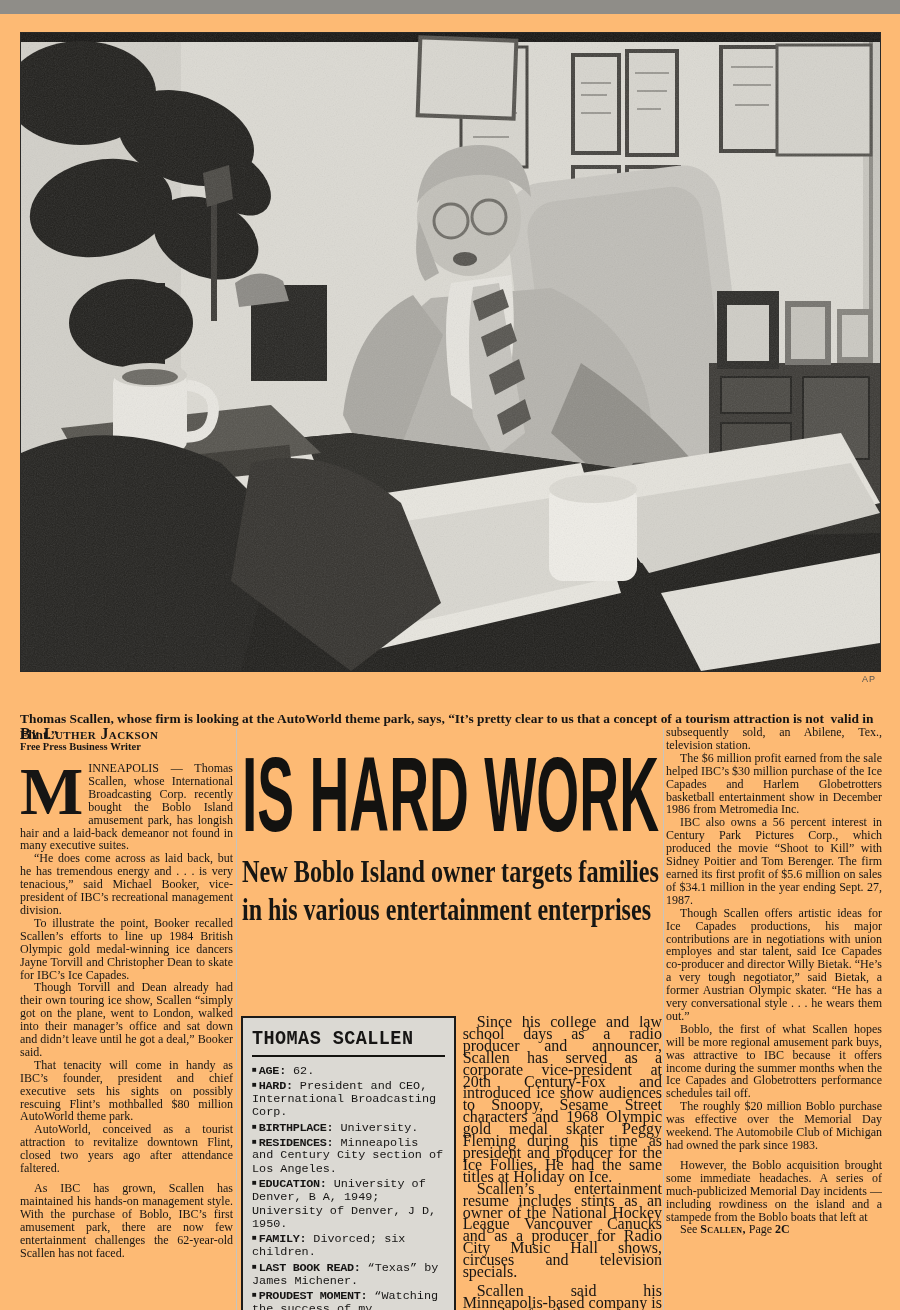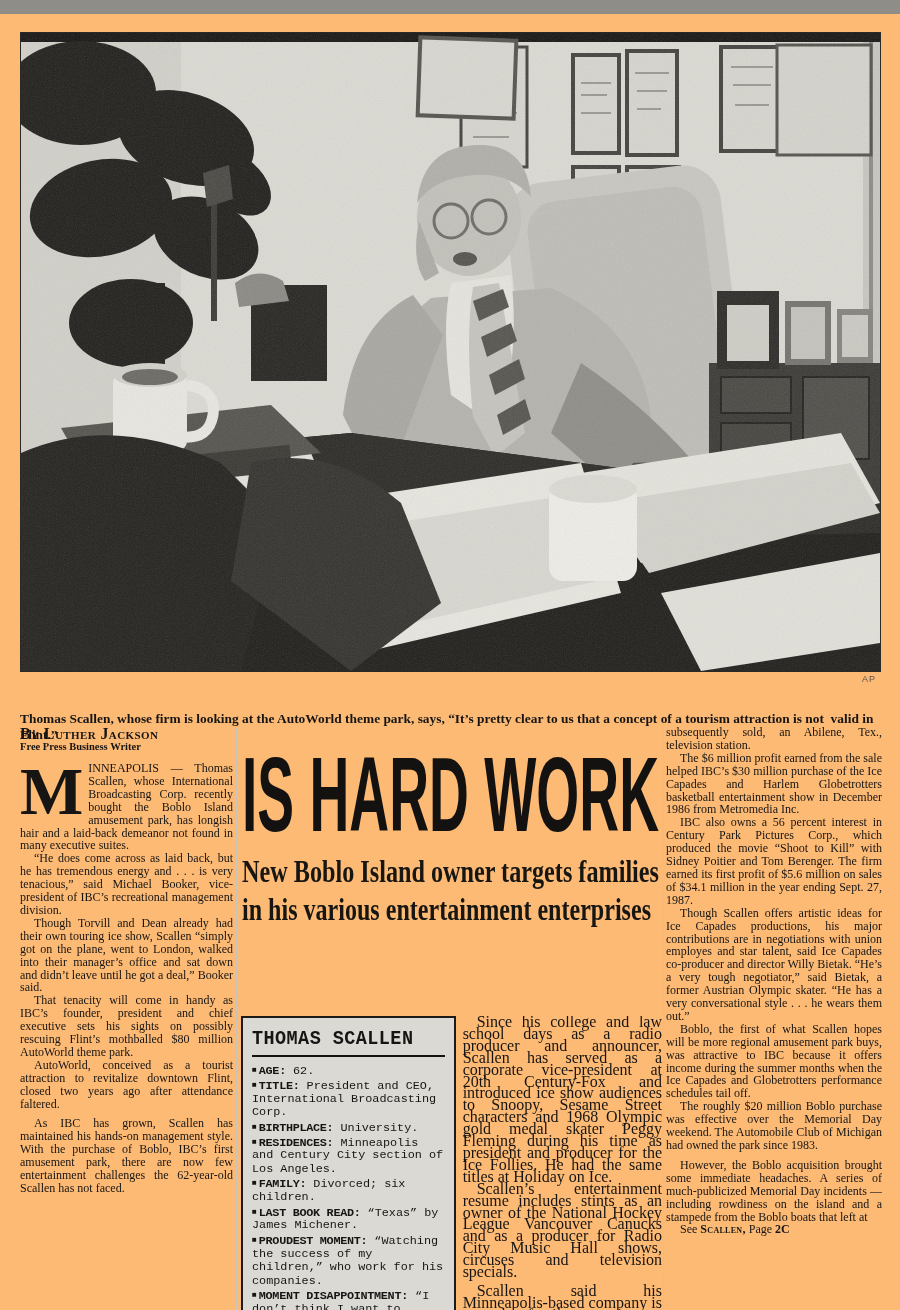--- a/index.html
+++ b/index.html
@@ -210,20 +210,21 @@
   <div class="caption">Thomas Scallen, whose firm is looking at the AutoWorld theme park, says, “It’s pretty clear to us that a concept of a tourism attraction is not &nbsp;valid in Flint.”</div>
 
   <div class="rule-v" style="left:236px"></div>
   <div class="rule-v" style="left:663px"></div>
 
   <div class="col col-left">
     <div class="byline-name">By Luther Jackson</div>
     <div class="byline-title">Free Press Business Writer</div>
     <p class="first"><span class="dropcap">M</span><span>INNEAPOLIS — Thomas Scallen, whose International Broadcasting Corp. recently bought the Boblo Island amusement park, has longish hair and a laid-back demeanor not found in many executive suites.</span></p>
     <p>“He does come across as laid back, but he has tremendous energy and . . . is very tenacious,” said Michael Booker, vice-president of IBC’s recreational management division.</p>
+    <p>To illustrate the point, Booker recalled Scallen’s efforts to line up 1984 British Olympic gold medal-winning ice dancers Jayne Torvill and Christopher Dean to skate for IBC’s Ice Capades.</p>
     <p>Though Torvill and Dean already had their own touring ice show, Scallen “simply got on the plane, went to London, walked into their manager’s office and sat down and didn’t leave until he got a deal,” Booker said.</p>
     <p>That tenacity will come in handy as IBC’s founder, president and chief executive sets his sights on possibly rescuing Flint’s mothballed $80 million AutoWorld theme park.</p>
     <p>AutoWorld, conceived as a tourist attraction to revitalize downtown Flint, closed two years ago after attendance faltered.</p>
     <p class="gap">As IBC has grown, Scallen has maintained his hands-on management style. With the purchase of Boblo, IBC’s first amusement park, there are now few entertainment challenges the 62-year-old Scallen has not faced.</p>
   </div>
 
   <div class="center-block">
     <div class="main-head">
       <svg width="421" height="112">
         <text x="1" y="99" font-family="Liberation Sans, sans-serif" font-weight="bold" font-size="106" fill="#131210" textLength="417" lengthAdjust="spacingAndGlyphs">IS HARD WORK</text>
@@ -236,23 +237,24 @@
       </svg>
     </div>
 
     <div class="lower">
 
       <div class="factbox">
         <div class="fb-title-wrap">
           <span class="fb-title" style="text-transform:uppercase">Thomas Scallen</span>
         </div>
         <div class="fb-item"><span class="fb-bullet">■</span><span class="fb-label">AGE:</span><span> 62.</span></div>
-        <div class="fb-item"><span class="fb-bullet">■</span><span class="fb-label">TITLE:</span><span> President and CEO, International Broadcasting Corp.</span></div>
+        <div class="fb-item"><span class="fb-bullet">■</span><span class="fb-label">HARD:</span><span> President and CEO, International Broadcasting Corp.</span></div>
         <div class="fb-item"><span class="fb-bullet">■</span><span class="fb-label">BIRTHPLACE:</span><span> University.</span></div>
         <div class="fb-item"><span class="fb-bullet">■</span><span class="fb-label">RESIDENCES:</span><span> Minneapolis and Century City section of Los Angeles.</span></div>
+        <div class="fb-item"><span class="fb-bullet">■</span><span class="fb-label">EDUCATION:</span><span> University of Denver, B A, 1949; University of Denver, J D, 1950.</span></div>
         <div class="fb-item"><span class="fb-bullet">■</span><span class="fb-label">FAMILY:</span><span> Divorced; six children.</span></div>
         <div class="fb-item"><span class="fb-bullet">■</span><span class="fb-label">LAST BOOK READ:</span><span> “Texas” by James Michener.</span></div>
         <div class="fb-item"><span class="fb-bullet">■</span><span class="fb-label">PROUDEST MOMENT:</span><span> “Watching the success of my children,” who work for his companies.</span></div>
         <div class="fb-item"><span class="fb-bullet">■</span><span class="fb-label">MOMENT DISAPPOINTMENT:</span><span> “I don’t think I want to comment on that.”</span></div>
       </div>
 
       <div class="col-mid">
         <p>Since his college and law school days as a radio producer and announcer, Scallen has served as a corporate vice-president at 20th Century-Fox and introduced ice show audiences to Snoopy, Sesame Street characters and 1968 Olympic gold medal skater Peggy Fleming during his time as president and producer for the Ice Follies. He had the same titles at Holiday on Ice.</p>
         <p>Scallen’s entertainment resume includes stints as an owner of the National Hockey League Vancouver Canucks and as a producer for Radio City Music Hall shows, circuses and television specials.</p>
         <p class="gap">Scallen said his Minneapolis-based company is geared to family entertainment “all in the Disney image (with) courtesy and friendliness.” Started in 1983 through a shell company with nothing but accumulated losses, IBC then bought, and</p>

